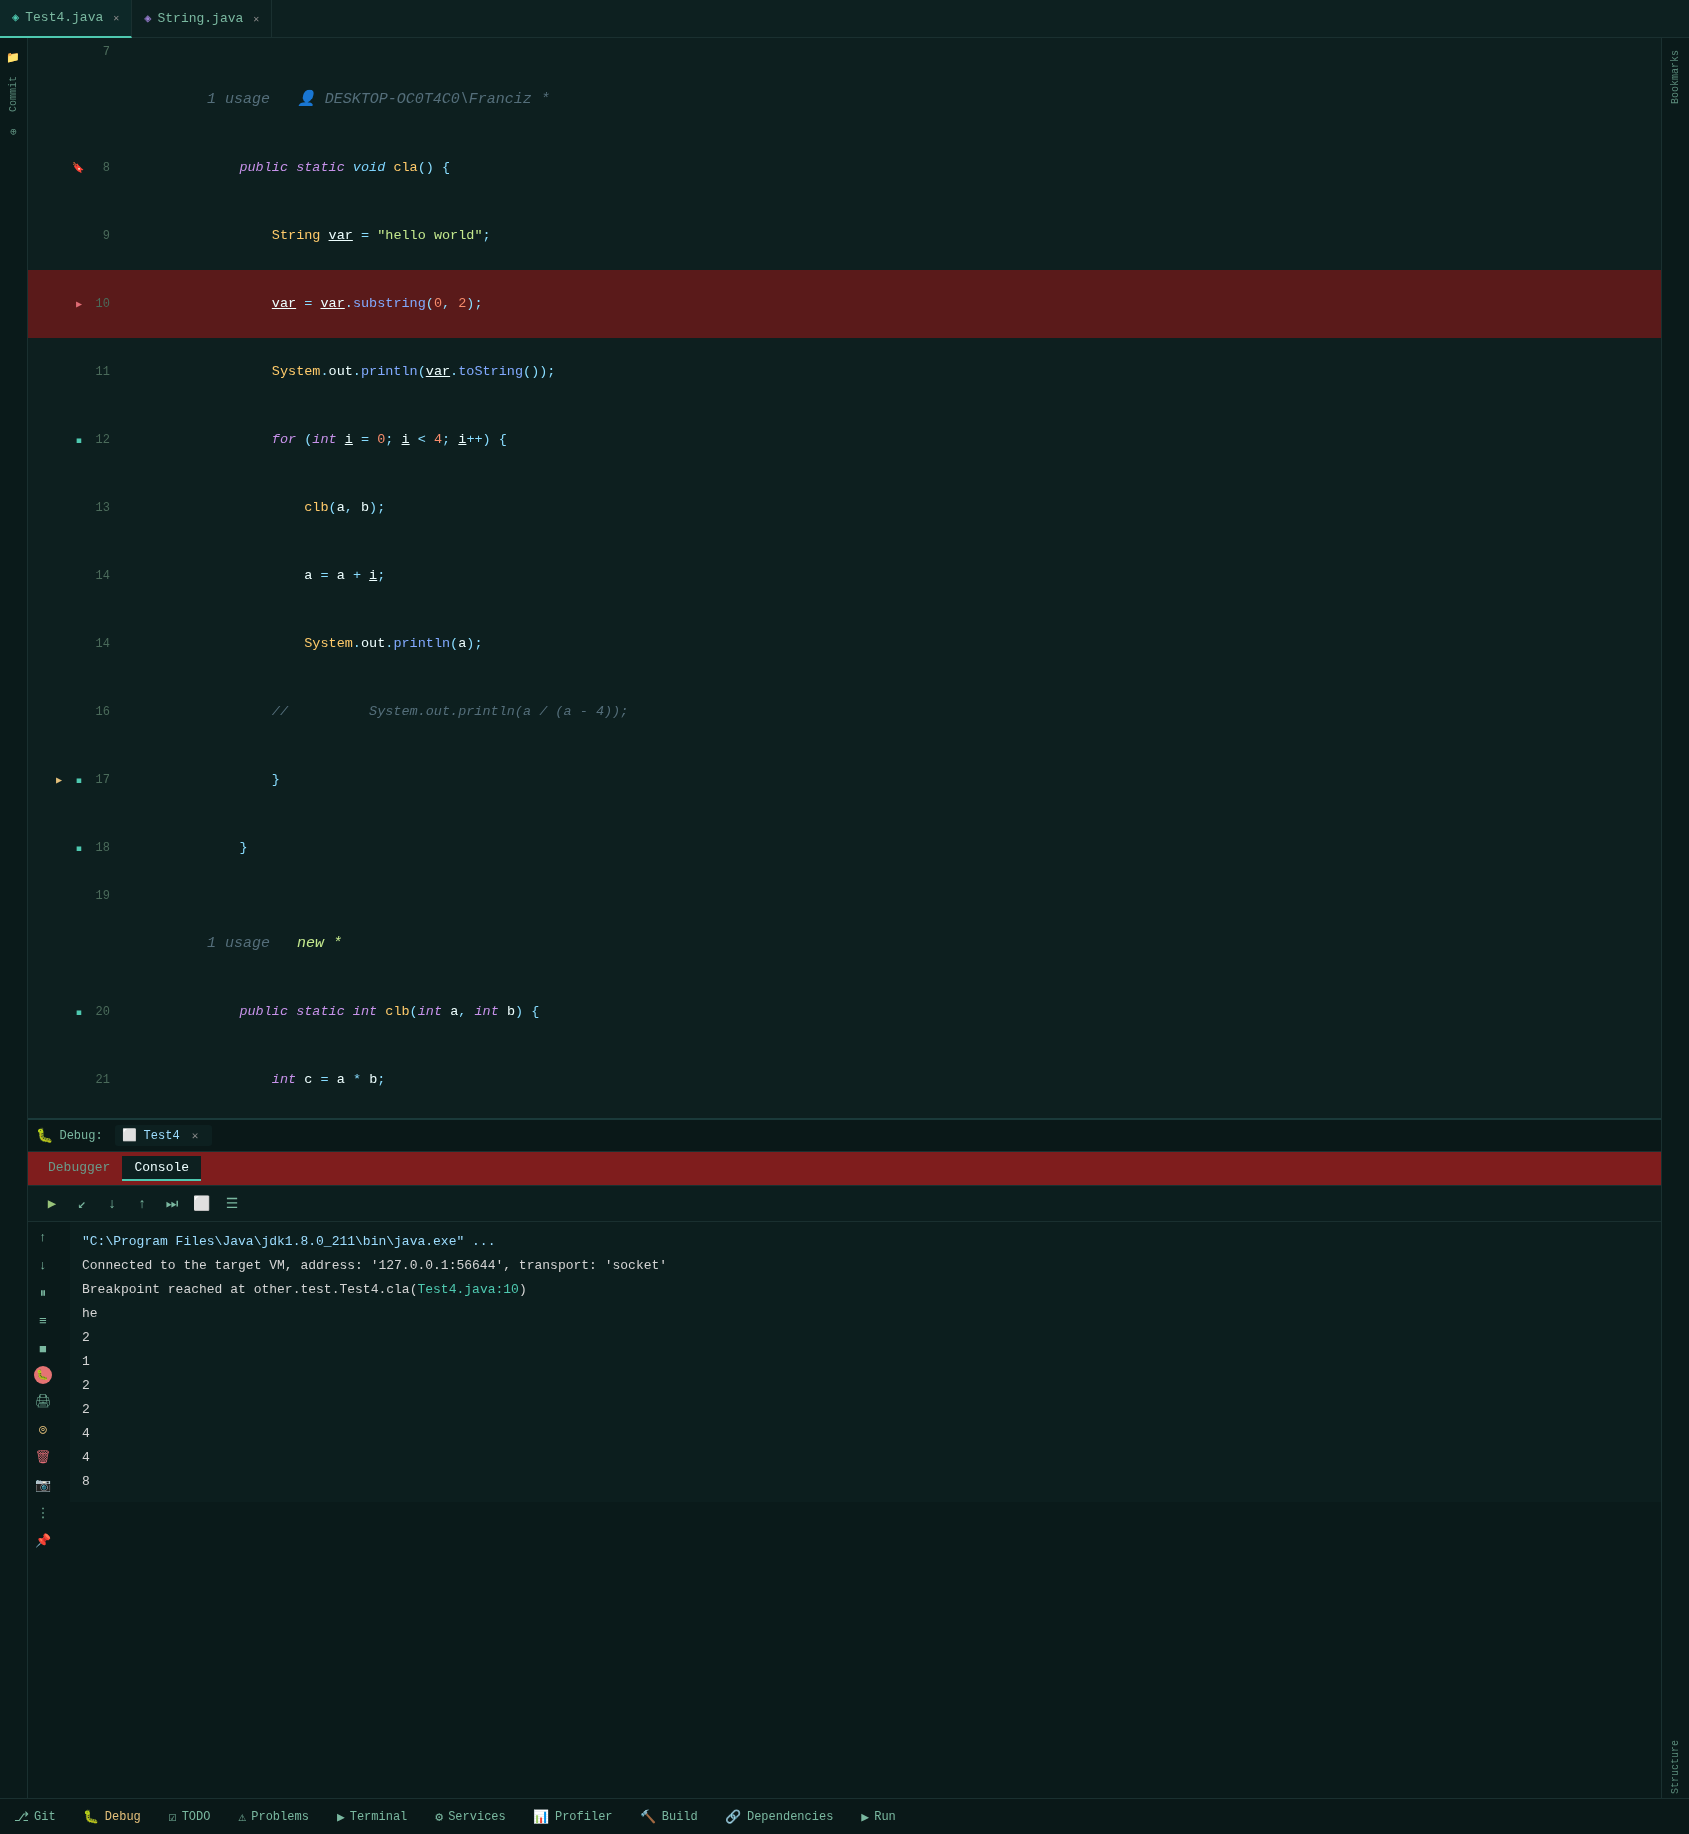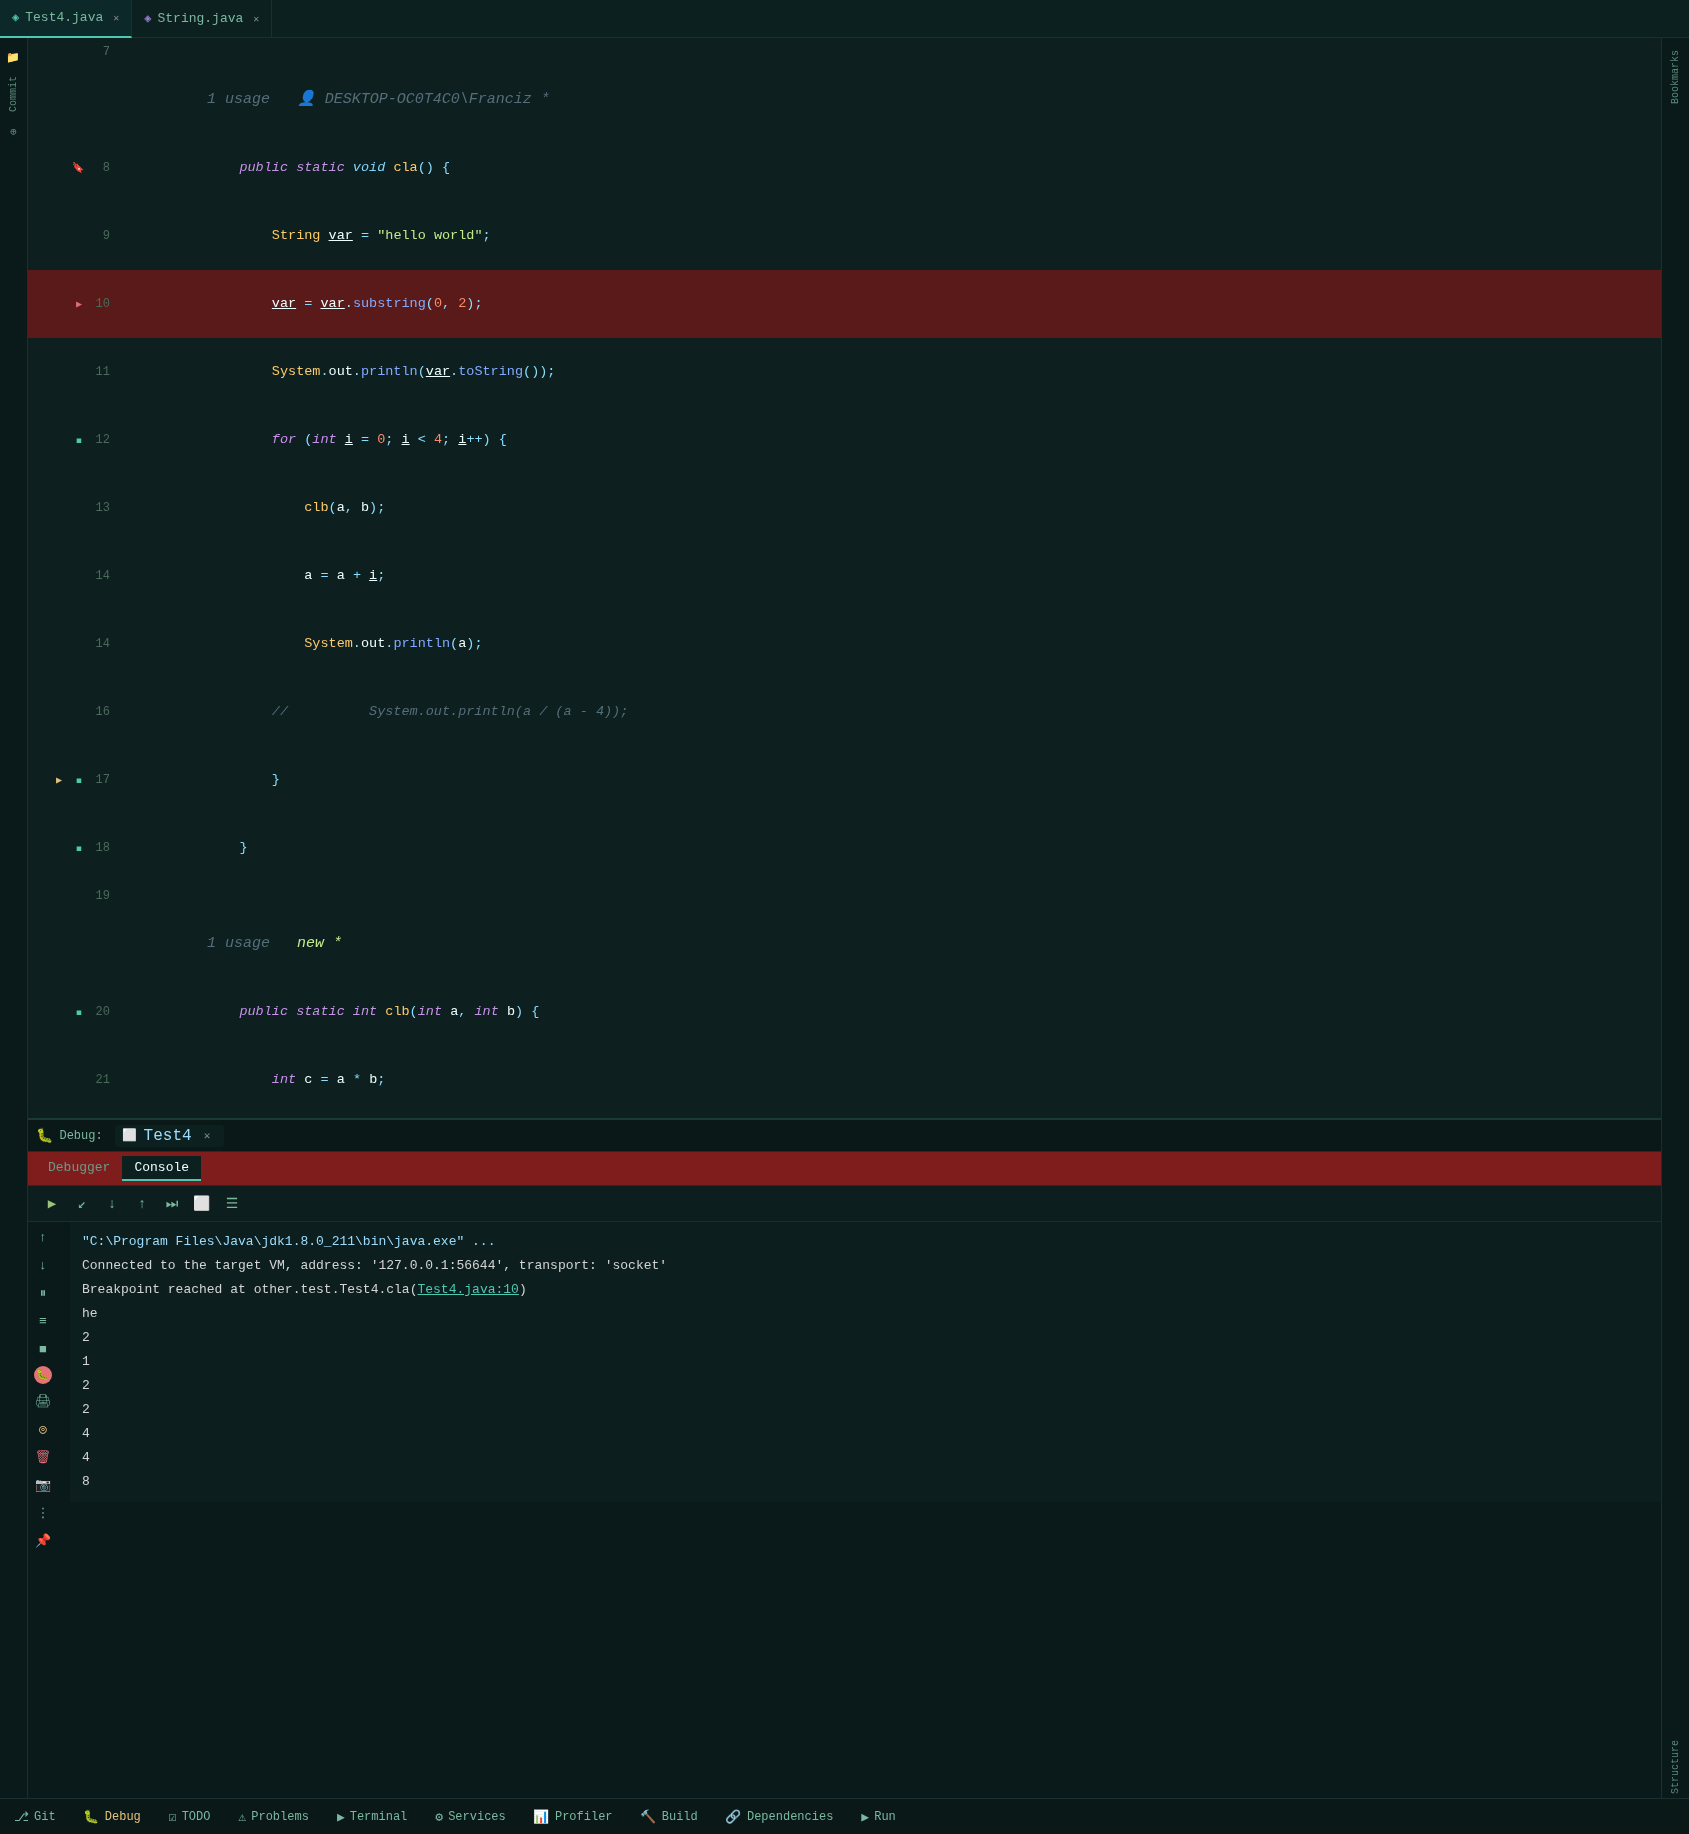--- a/index.html
+++ b/index.html
@@ -519,21 +519,21 @@
 
     <div class="debug-panel" style="height: 680px;">
 
       <div class="debug-tab-bar">
         <span class="debug-label">
           <span style="color:#e06c75; font-size:14px;">🐛</span>
           <span>Debug:</span>
         </span>
         <div style="margin-left:8px; display:flex; align-items:center; background:#0d2020; border-radius:3px; padding: 2px 8px; gap:6px;">
           <span style="color:#888; font-size:12px;">⬜</span>
-          <span style="color:#9cdcfe; font-size:16px;">Test4</span>
+          <span style="color:#9cdcfe; font-size:12px;">Test4</span>
           <span class="debug-close-btn">✕</span>
         </div>
       </div>
 
       <div style="display:flex; align-items:center; background:#7f1d1d; border-bottom:1px solid #1a3030; height:34px; padding: 0 8px;">
         <div class="debug-tab">Debugger</div>
         <div class="debug-tab active">Console</div>
       </div>
 
       <div class="debug-toolbar">
@@ -560,21 +560,21 @@
           <div class="console-icon" style="color:#e06c75;">🗑</div>
           <div class="console-icon">📷</div>
           <div class="console-icon">⋮</div>
           <div class="console-icon" style="color:#e5c07b;">📌</div>
         </div>
 
         <div class="console-main">
           <div class="console-area">
             <div class="console-line">"C:\Program Files\Java\jdk1.8.0_211\bin\java.exe" ...</div>
             <div class="console-line white">Connected to the target VM, address: '127.0.0.1:56644', transport: 'socket'</div>
-            <div class="console-line white">Breakpoint reached at other.test.Test4.cla(<span style="color:#4ec9b0; text-decoration:underline; cursor:pointer;">Test4.java:10</span>)</div>
+            <div class="console-line white">Breakpoint reached at other.test.Test4.cla(<span style="color:#4ec9b0; cursor:pointer;">Test4.java:10</span>)</div>
             <div class="console-line white">he</div>
             <div class="console-line white">2</div>
             <div class="console-line white">1</div>
             <div class="console-line white">2</div>
             <div class="console-line white">2</div>
             <div class="console-line white">4</div>
             <div class="console-line white">4</div>
             <div class="console-line white">8</div>
           </div>
         </div>

